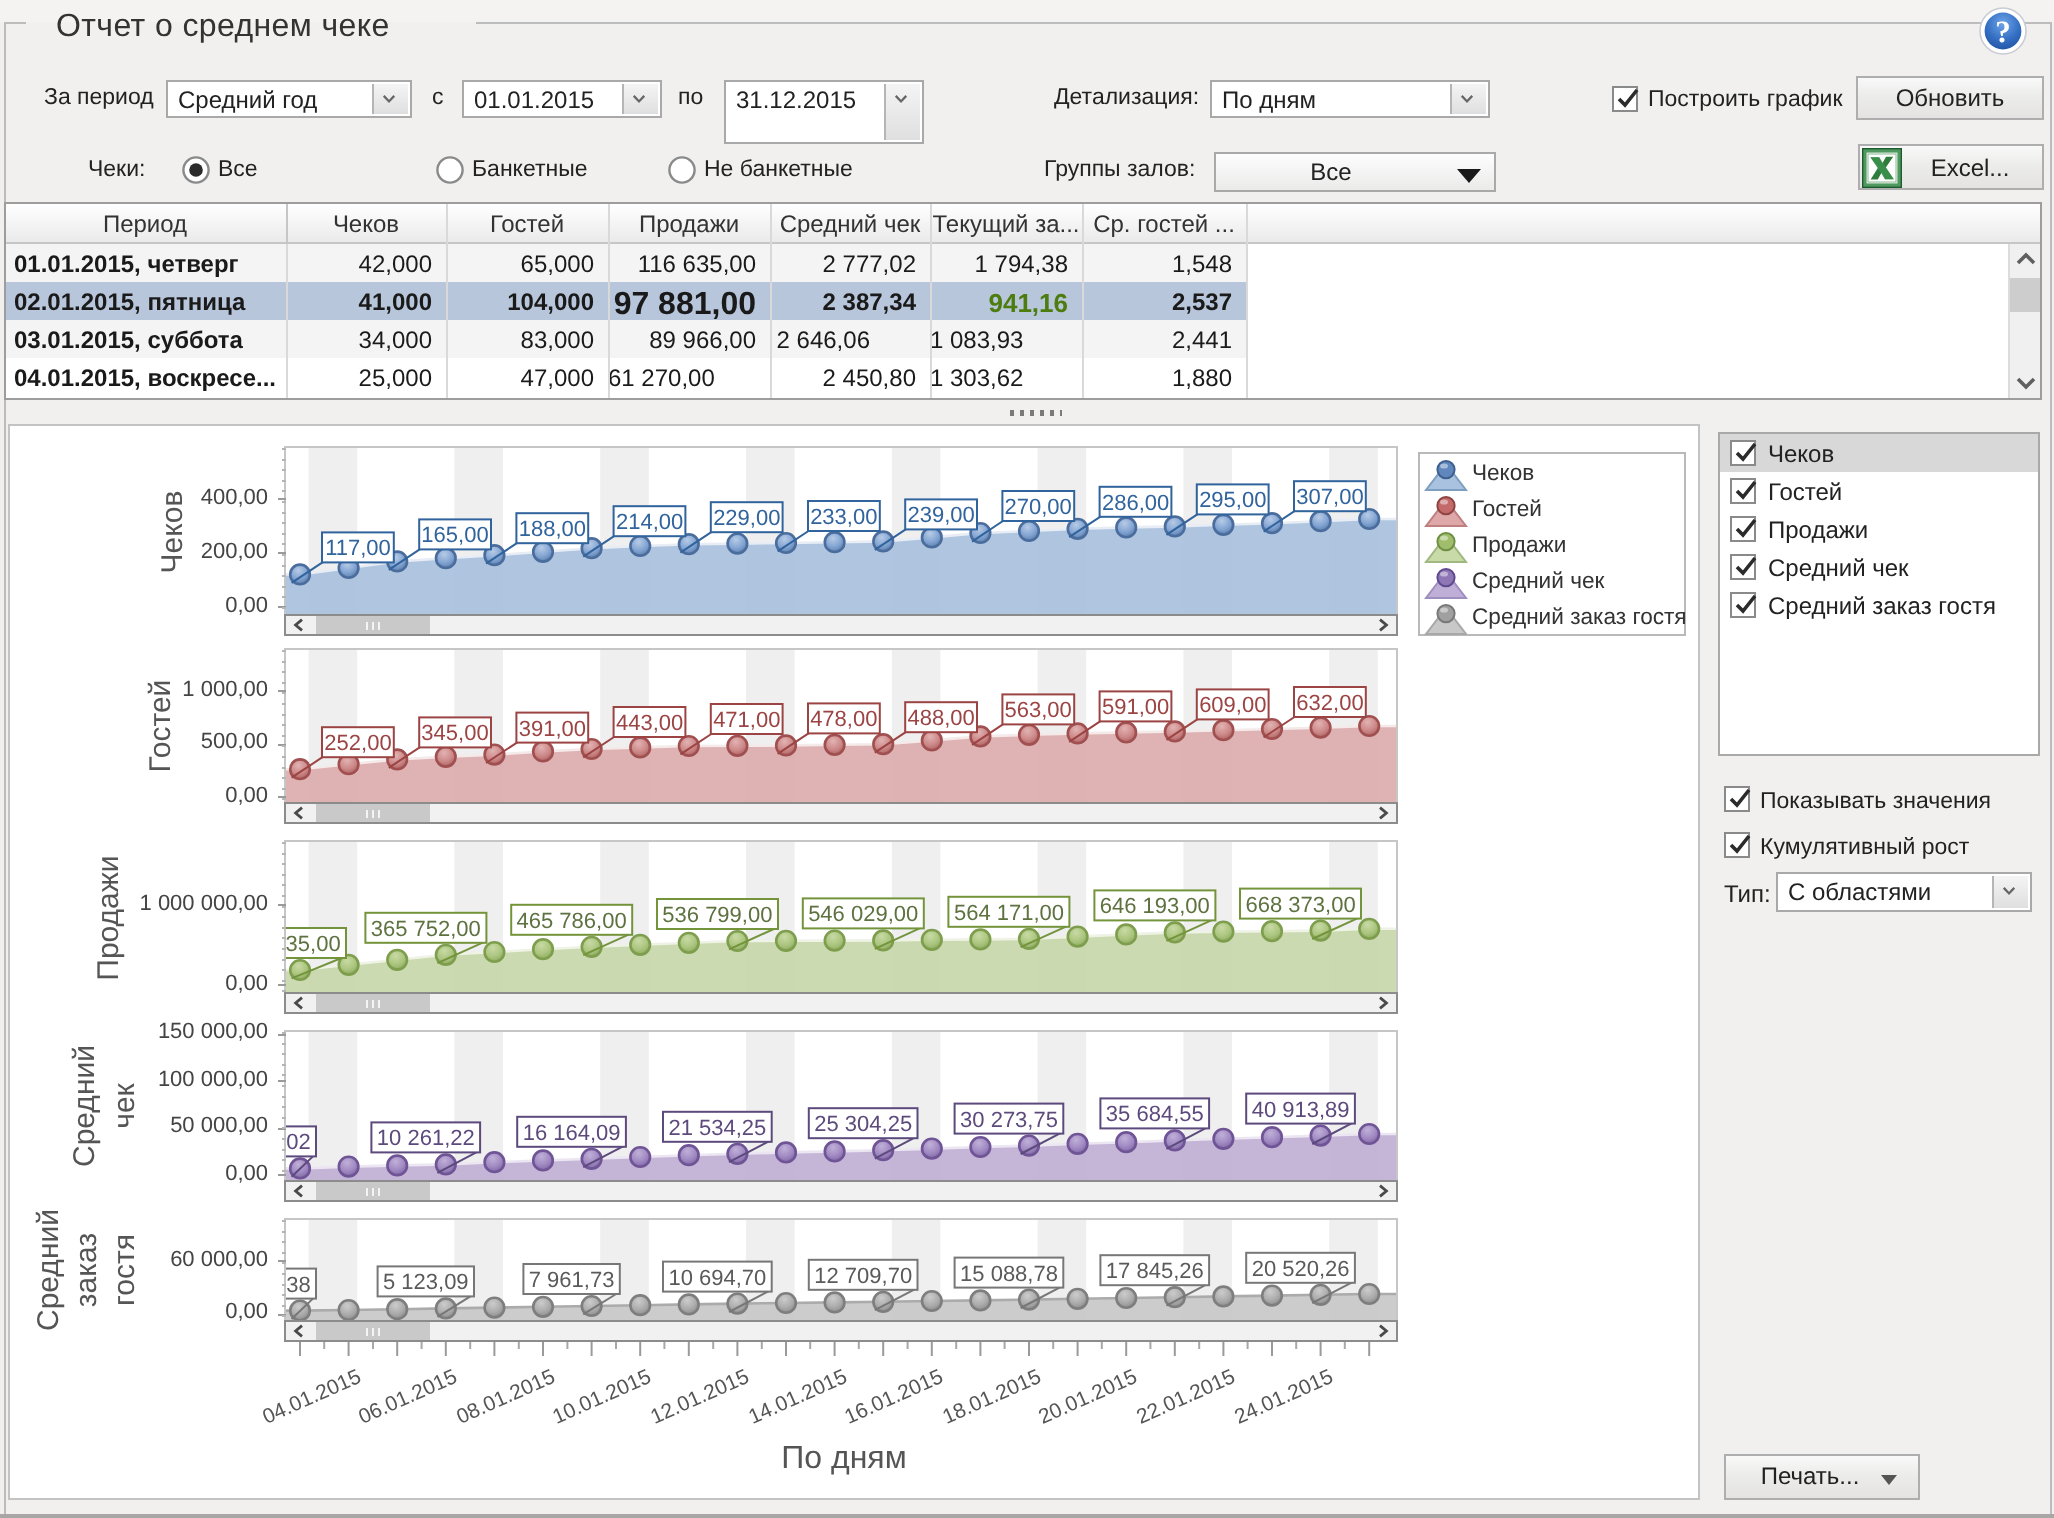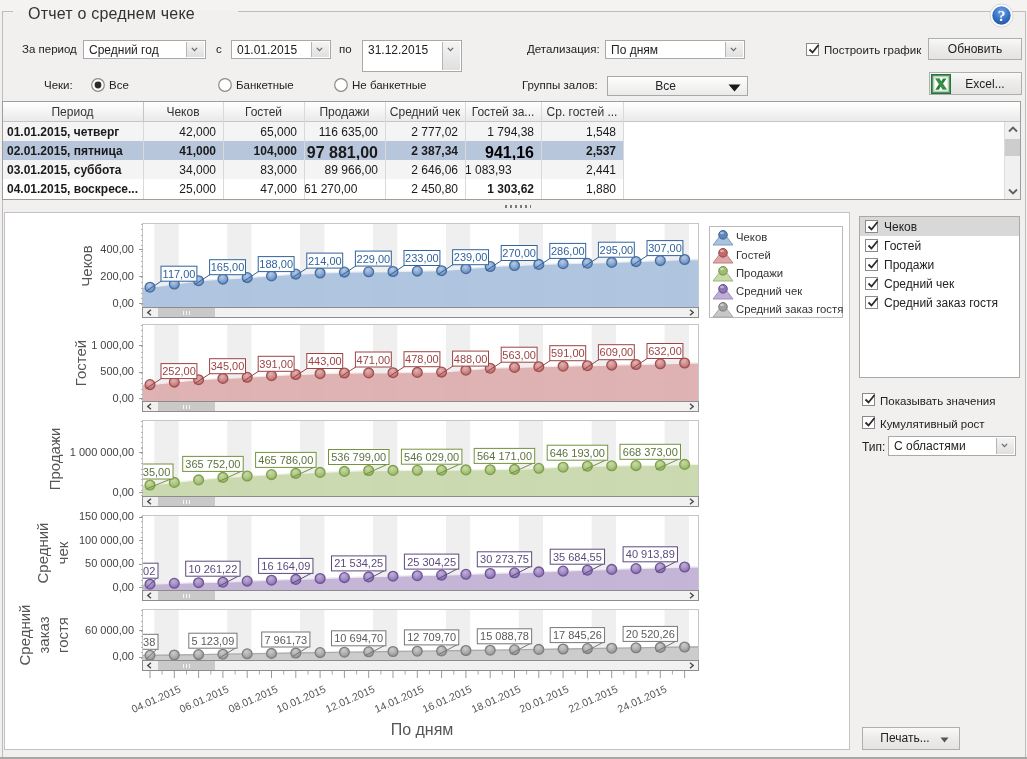--- a/index.html
+++ b/index.html
@@ -106,21 +106,21 @@
 <path d="M4.2 4.6 L8.6 4.6 L15.9 15.6 L11.5 15.6 Z" fill="#3f9950" opacity="0.65"></path>
 </svg>
 <div class="abs" style="left:955px;top:77px;width:60px;text-align:center;font-size:12px;color:#222">Excel...</div>
 <div class="abs" style="left:2px;top:101px;width:1019px;height:99px;background:#fff;border:1px solid #9d9d9d;box-sizing:border-box"></div>
 <div class="abs" style="left:3px;top:102px;width:1017px;height:20px;background:linear-gradient(#ffffff,#eaeaea);border-bottom:1px solid #c6c6c6;box-sizing:border-box"></div>
 <div class="abs" style="left:2px;top:105px;width:141px;text-align:center;font-size:12px;color:#333;white-space:nowrap;overflow:hidden">Период</div>
 <div class="abs" style="left:143px;top:105px;width:80px;text-align:center;font-size:12px;color:#333;white-space:nowrap;overflow:hidden">Чеков</div>
 <div class="abs" style="left:223px;top:105px;width:81px;text-align:center;font-size:12px;color:#333;white-space:nowrap;overflow:hidden">Гостей</div>
 <div class="abs" style="left:304px;top:105px;width:81px;text-align:center;font-size:12px;color:#333;white-space:nowrap;overflow:hidden">Продажи</div>
 <div class="abs" style="left:385px;top:105px;width:80px;text-align:center;font-size:12px;color:#333;white-space:nowrap;overflow:hidden">Средний чек</div>
-<div class="abs" style="left:465px;top:105px;width:76px;text-align:center;font-size:12px;color:#333;white-space:nowrap;overflow:hidden">Гостей за...</div>
+<div class="abs" style="left:465px;top:105px;width:76px;text-align:center;font-size:12px;color:#333;white-space:nowrap;overflow:hidden">Текущий за...</div>
 <div class="abs" style="left:541px;top:105px;width:82px;text-align:center;font-size:12px;color:#333;white-space:nowrap;overflow:hidden">Ср. гостей ...</div>
 <div class="abs" style="left:143px;top:102px;width:1px;height:97px;background:#d9d9d9"></div>
 <div class="abs" style="left:223px;top:102px;width:1px;height:97px;background:#d9d9d9"></div>
 <div class="abs" style="left:304px;top:102px;width:1px;height:97px;background:#d9d9d9"></div>
 <div class="abs" style="left:385px;top:102px;width:1px;height:97px;background:#d9d9d9"></div>
 <div class="abs" style="left:465px;top:102px;width:1px;height:97px;background:#d9d9d9"></div>
 <div class="abs" style="left:541px;top:102px;width:1px;height:97px;background:#d9d9d9"></div>
 <div class="abs" style="left:623px;top:102px;width:1px;height:97px;background:#d9d9d9"></div>
 <div class="abs" style="left:143px;top:102px;width:1px;height:20px;background:#c6c6c6"></div>
 <div class="abs" style="left:3px;top:122px;width:620px;height:19px;background:#f4f4f4"></div>
@@ -130,36 +130,36 @@
 <div class="abs" style="left:304px;top:125px;width:74px;text-align:right;font-size:12px;font-weight:normal;color:#1a1a1a">116 635,00</div>
 <div class="abs" style="left:385px;top:125px;width:73px;text-align:right;font-size:12px;font-weight:normal;color:#1a1a1a">2 777,02</div>
 <div class="abs" style="left:465px;top:125px;width:69px;text-align:right;font-size:12px;font-weight:normal;color:#1a1a1a">1 794,38</div>
 <div class="abs" style="left:541px;top:125px;width:75px;text-align:right;font-size:12px;font-weight:normal;color:#1a1a1a">1,548</div>
 <div class="abs" style="left:3px;top:141px;width:620px;height:19px;background:#b8c6db"></div>
 <div class="abs" style="left:7px;top:144px;width:133px;font-size:12px;font-weight:bold;color:#1a1a1a;white-space:nowrap;overflow:hidden">02.01.2015, пятница</div>
 <div class="abs" style="left:143px;top:144px;width:73px;text-align:right;font-size:12px;font-weight:bold;color:#1a1a1a">41,000</div>
 <div class="abs" style="left:223px;top:144px;width:74px;text-align:right;font-size:12px;font-weight:bold;color:#1a1a1a">104,000</div>
 <div class="abs" style="left:304px;top:144px;width:74px;text-align:right;font-size:16px;font-weight:bold;color:#1a1a1a">97 881,00</div>
 <div class="abs" style="left:385px;top:144px;width:73px;text-align:right;font-size:12px;font-weight:bold;color:#1a1a1a">2 387,34</div>
-<div class="abs" style="left:465px;top:144px;width:69px;text-align:right;font-size:16px;font-weight:bold;color:#000000">941,16</div>
+<div class="abs" style="left:465px;top:144px;width:69px;text-align:right;font-size:13px;font-weight:bold;color:#4d7c0f">941,16</div>
 <div class="abs" style="left:541px;top:144px;width:75px;text-align:right;font-size:12px;font-weight:bold;color:#1a1a1a">2,537</div>
 <div class="abs" style="left:3px;top:160px;width:620px;height:19px;background:#f4f4f4"></div>
 <div class="abs" style="left:7px;top:163px;width:133px;font-size:12px;font-weight:bold;color:#1a1a1a;white-space:nowrap;overflow:hidden">03.01.2015, суббота</div>
 <div class="abs" style="left:143px;top:163px;width:73px;text-align:right;font-size:12px;font-weight:normal;color:#1a1a1a">34,000</div>
 <div class="abs" style="left:223px;top:163px;width:74px;text-align:right;font-size:12px;font-weight:normal;color:#1a1a1a">83,000</div>
 <div class="abs" style="left:304px;top:163px;width:74px;text-align:right;font-size:12px;font-weight:normal;color:#1a1a1a">89 966,00</div>
-<div class="abs" style="left:385px;top:163px;width:73px;text-align:right;font-size:12px;font-weight:normal;color:#1a1a1a">2 646,06</div>
+<div class="abs" style="left:362px;top:163px;width:73px;text-align:right;font-size:12px;font-weight:normal;color:#1a1a1a">2 646,06</div>
 <div class="abs" style="left:465px;top:163px;width:69px;text-align:left;font-size:12px;font-weight:normal;color:#1a1a1a">1 083,93</div>
 <div class="abs" style="left:541px;top:163px;width:75px;text-align:right;font-size:12px;font-weight:normal;color:#1a1a1a">2,441</div>
 <div class="abs" style="left:7px;top:182px;width:133px;font-size:12px;font-weight:bold;color:#1a1a1a;white-space:nowrap;overflow:hidden">04.01.2015, воскресе...</div>
 <div class="abs" style="left:143px;top:182px;width:73px;text-align:right;font-size:12px;font-weight:normal;color:#1a1a1a">25,000</div>
 <div class="abs" style="left:223px;top:182px;width:74px;text-align:right;font-size:12px;font-weight:normal;color:#1a1a1a">47,000</div>
 <div class="abs" style="left:304px;top:182px;width:74px;text-align:left;font-size:12px;font-weight:normal;color:#1a1a1a">61 270,00</div>
 <div class="abs" style="left:385px;top:182px;width:73px;text-align:right;font-size:12px;font-weight:normal;color:#1a1a1a">2 450,80</div>
-<div class="abs" style="left:465px;top:182px;width:69px;text-align:right;font-size:12px;font-weight:bold;color:#1a1a1a">1 303,62</div>
+<div class="abs" style="left:465px;top:182px;width:69px;font-size:12px;font-weight:normal;color:#1a1a1a">1 303,62</div>
 <div class="abs" style="left:541px;top:182px;width:75px;text-align:right;font-size:12px;font-weight:normal;color:#1a1a1a">1,880</div>
 <div class="abs" style="left:143px;top:122px;width:1px;height:76px;background:#d9d9d9"></div>
 <div class="abs" style="left:223px;top:122px;width:1px;height:76px;background:#d9d9d9"></div>
 <div class="abs" style="left:304px;top:122px;width:1px;height:76px;background:#d9d9d9"></div>
 <div class="abs" style="left:385px;top:122px;width:1px;height:76px;background:#d9d9d9"></div>
 <div class="abs" style="left:465px;top:122px;width:1px;height:76px;background:#d9d9d9"></div>
 <div class="abs" style="left:541px;top:122px;width:1px;height:76px;background:#d9d9d9"></div>
 <div class="abs" style="left:623px;top:122px;width:1px;height:76px;background:#d9d9d9"></div>
 <div class="abs" style="left:1004px;top:122px;width:16px;height:77px;background:#f0f0f0;border-left:1px solid #dcdcdc;box-sizing:border-box">
     <svg style="position:absolute;left:3px;top:4px" width="10" height="7" viewBox="0 0 10 7">

